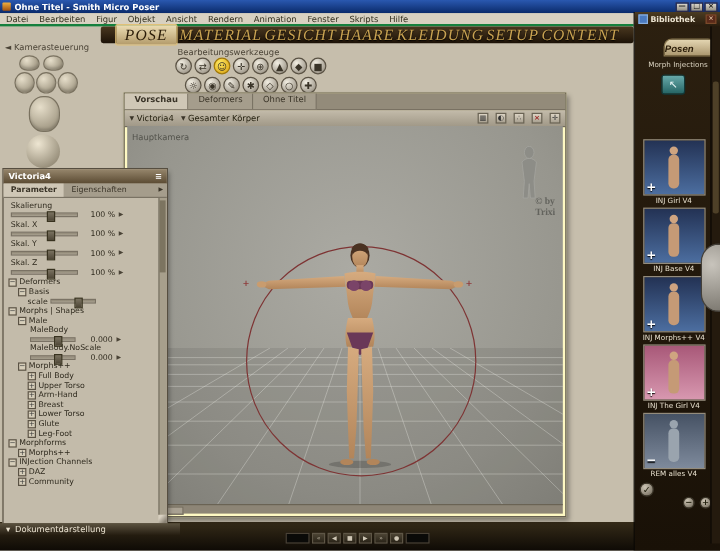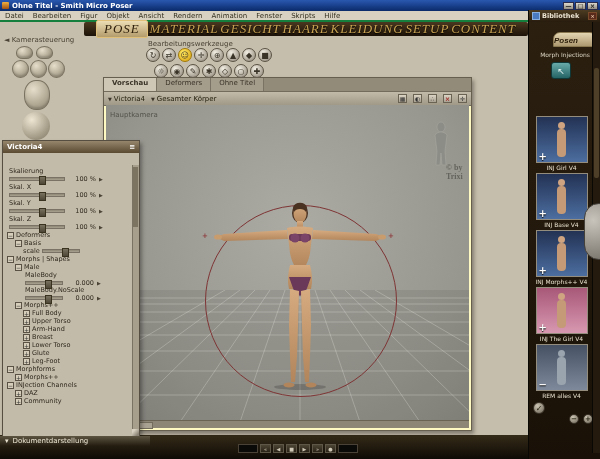--- a/index.html
+++ b/index.html
@@ -333,20 +333,25 @@
     <div class="doc-bottom">
       <span class="doc-bthumb"></span>
     </div>
   </div>
 
   <div class="abs params">
     <div class="p-header">
       <span>Victoria4</span>
       <span>≡</span>
     </div>
+    <div class="p-tabs">
+      <span class="ptab active">Parameter</span>
+      <span class="ptab">Eigenschaften</span>
+      <span class="ptab-arr">▶</span>
+    </div>
     <div class="p-body">
 
       <div class="pslider">
         <div class="plabel">Skalierung</div>
         <div class="prow">
           <span class="ptrack">
               <span class="phandle"></span>
             </span>
           <span class="pval">100 %</span>
           <span class="parr">▶</span>

